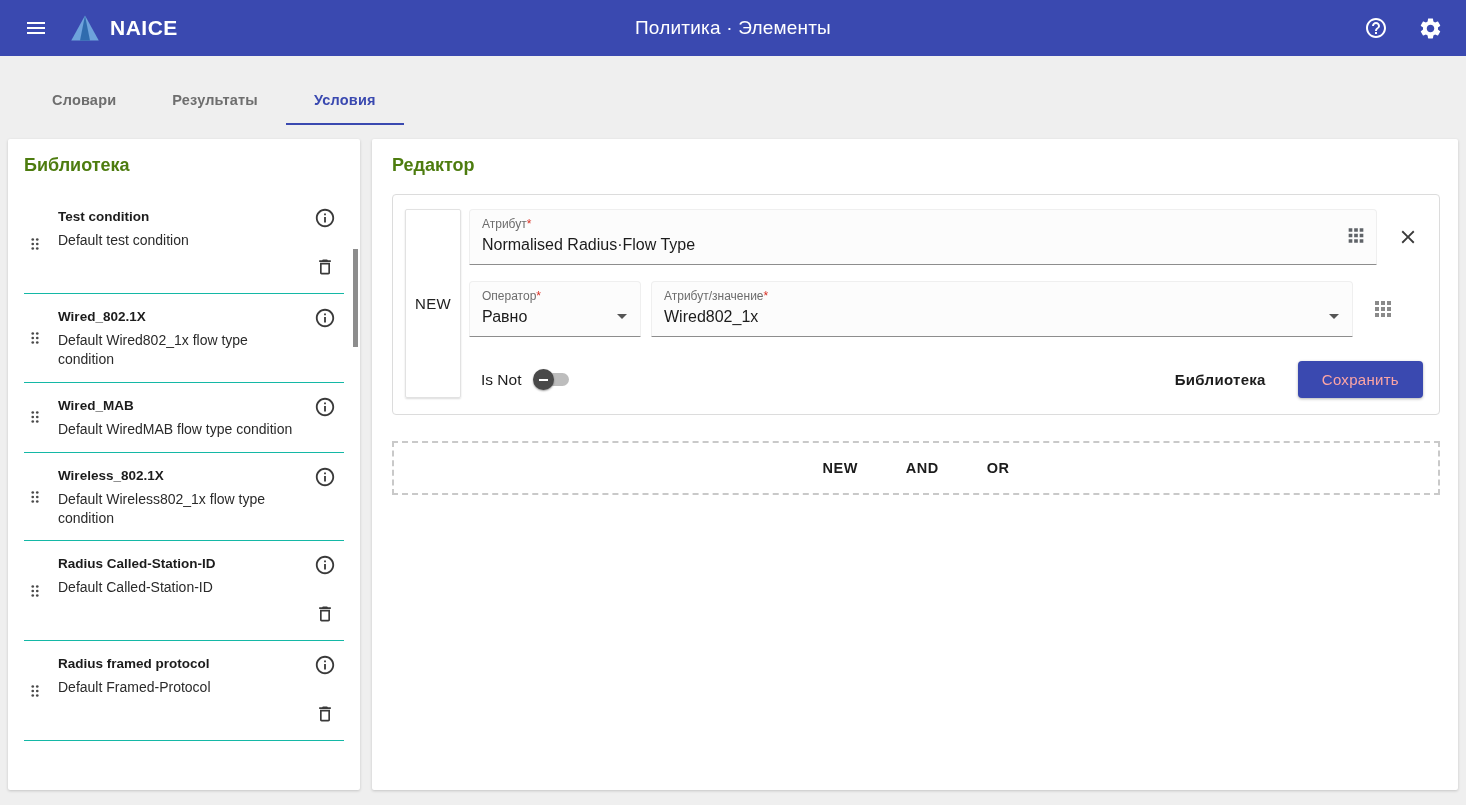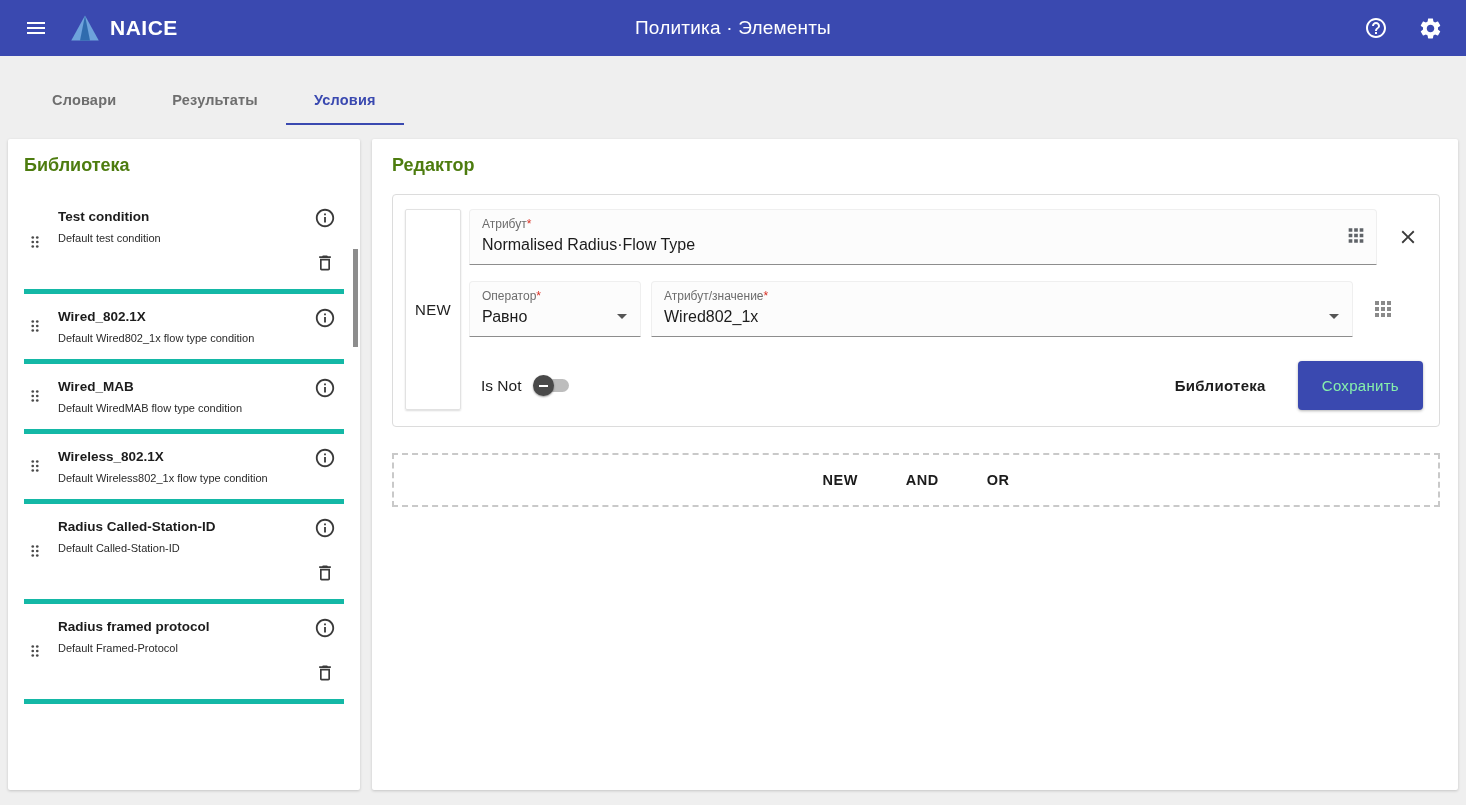--- a/index.html
+++ b/index.html
@@ -44,26 +44,26 @@
     margin:0 16px; height:50px; background:#f6f6f6;
     border-bottom:1px solid #d7d7d7; border-radius:4px 4px 0 0;
     display:flex; align-items:center; padding:0 16px;
   }
   .search-box input {
     width:100%; border:none; outline:none; background:transparent;
     font-size:16px; color:#333; font-family:inherit;
   }
   .search-box input::placeholder { color:#8a8a8a; }
   .lib-list { margin:0 16px; }
-  .lib-item { display:flex; padding:13px 2px 13px 2px; border-bottom:5px solid #14b8a6; }
+  .lib-item { display:flex; padding:13px 2px 13px 2px; border-bottom:1px solid #14b8a6; }
   .lib-item.tall { min-height:100px; }
   .drag-handle { align-self:center; width:30px; flex:none; display:flex; justify-content:flex-start; }
   .lib-text { flex:1; padding:2px 6px 0 2px; }
   .lib-name { font-size:13.5px; font-weight:700; color:#1c1c1c; margin-bottom:7px; }
-  .lib-desc { font-size:11px; color:#2a2a2a; line-height:1.35; }
+  .lib-desc { font-size:14px; color:#2a2a2a; line-height:1.35; }
   .lib-actions { width:34px; flex:none; display:flex; flex-direction:column; align-items:center; }
   .lib-actions.spread { justify-content:space-between; }
   .lib-scrollthumb { position:absolute; right:2px; top:110px; width:5px; height:98px; background:#8d8d8d; }
 
   
   .editor { flex:1; }
   .card {
     margin:6px 18px 0 20px; border:1px solid #dcdcdc; border-radius:4px;
     padding:14px 16px 16px 12px; display:flex;
   }
@@ -97,22 +97,22 @@
   .toggle { position:relative; width:32px; height:13px; background:#bdbdbd; border-radius:7px; flex:none; }
   .toggle .knob {
     position:absolute; left:-4px; top:-4px; width:21px; height:21px; border-radius:50%;
     background:#494949; box-shadow:0 1px 2px rgba(0,0,0,.4);
     display:flex; align-items:center; justify-content:center;
   }
   .toggle .knob::after { content:""; width:9px; height:2px; background:#fff; }
   .spacer { flex:1; }
   .dup-btn { font-size:15px; font-weight:600; color:#1c1c1c; letter-spacing:.3px; padding:8px 10px; margin-right:22px; }
   .save-btn {
-    font-size:15px; font-weight:500; color:#86efac; background:#3a49b0;
-    border-radius:4px; padding:16px 24px; letter-spacing:.3px;
+    font-size:15px; font-weight:500; color:#fca5a5; background:#3a49b0;
+    border-radius:4px; padding:10px 24px; letter-spacing:.3px;
     box-shadow:0 1px 3px rgba(0,0,0,.3);
   }
   .dropzone {
     margin:26px 18px 0 20px; height:54px; border:2px dashed #c9c9c9;
     display:flex; align-items:center; justify-content:center; gap:24px;
   }
   .drop-btn { font-size:14.5px; font-weight:700; color:#1c1c1c; letter-spacing:.5px; padding:8px 12px; }
 </style>
 </head>
 <body>

